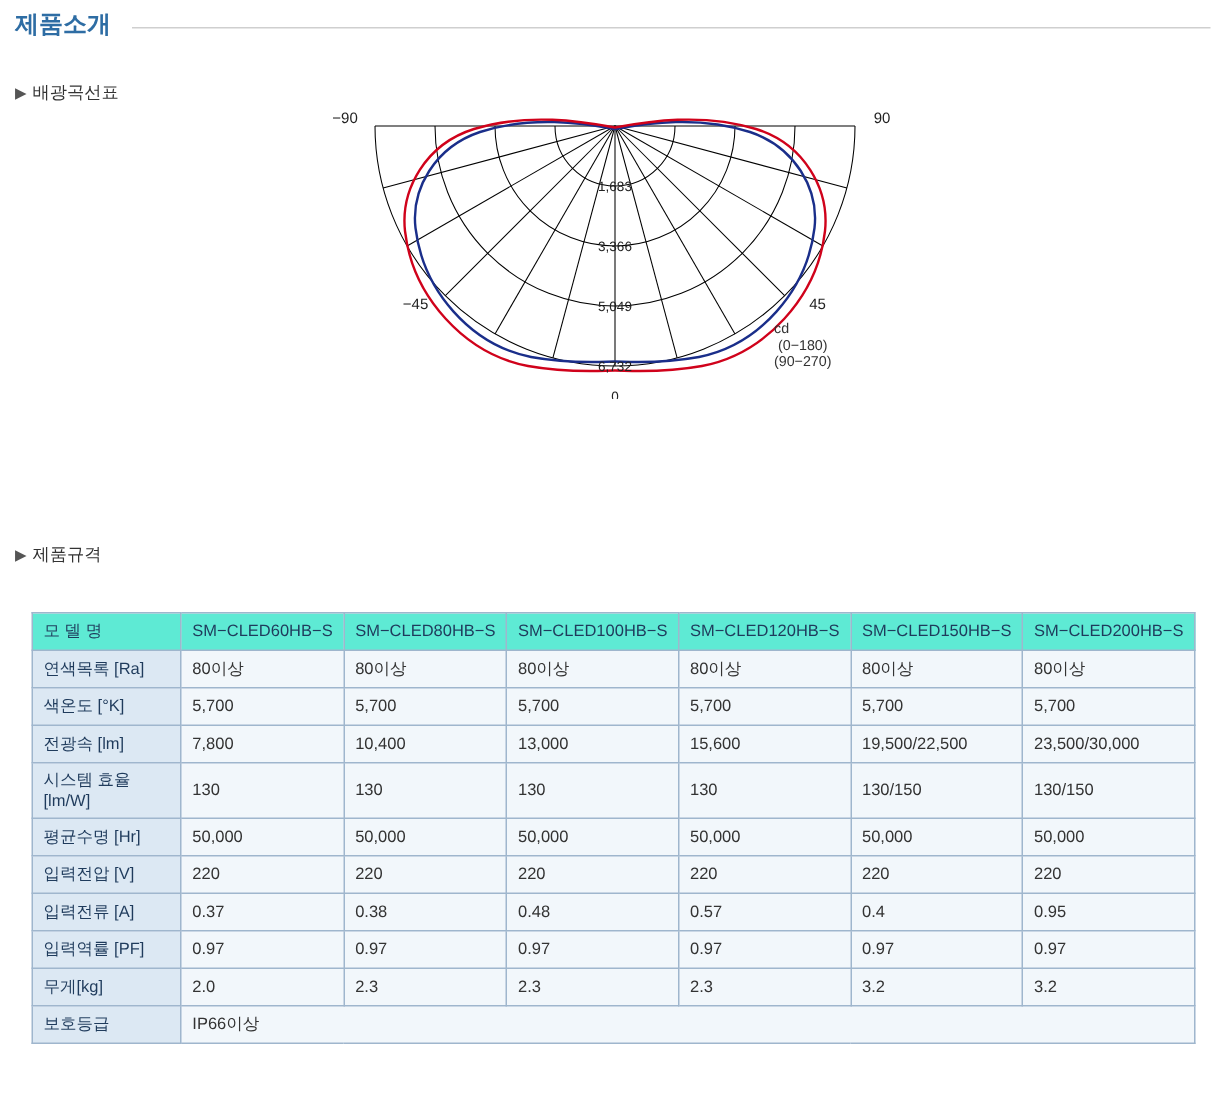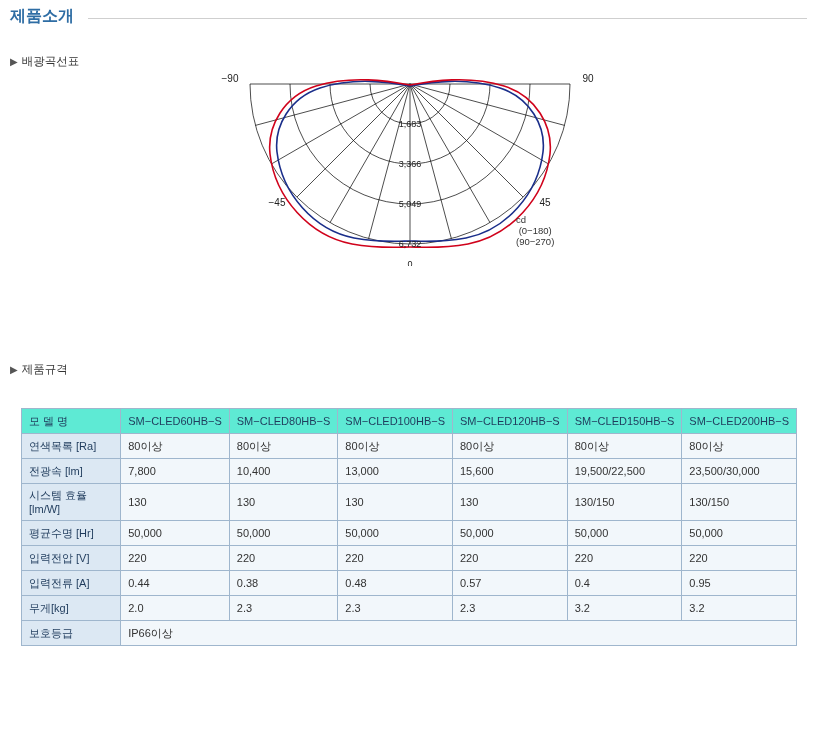--- a/index.html
+++ b/index.html
@@ -223,20 +223,29 @@
       <tr>
         <th>연색목록 [Ra]</th>
         <td>80이상</td>
         <td>80이상</td>
         <td>80이상</td>
         <td>80이상</td>
         <td>80이상</td>
         <td>80이상</td>
       </tr>
       <tr>
+        <th>색온도 [°K]</th>
+        <td>5,700</td>
+        <td>5,700</td>
+        <td>5,700</td>
+        <td>5,700</td>
+        <td>5,700</td>
+        <td>5,700</td>
+      </tr>
+      <tr>
         <th>전광속 [lm]</th>
         <td>7,800</td>
         <td>10,400</td>
         <td>13,000</td>
         <td>15,600</td>
         <td>19,500/22,500</td>
         <td>23,500/30,000</td>
       </tr>
       <tr class="row-tall">
         <th><span>시스템 효율</span><br><span>[lm/W]</span></th>
@@ -260,26 +269,35 @@
         <th>입력전압 [V]</th>
         <td>220</td>
         <td>220</td>
         <td>220</td>
         <td>220</td>
         <td>220</td>
         <td>220</td>
       </tr>
       <tr>
         <th>입력전류 [A]</th>
-        <td>0.44</td>
+        <td>0.37</td>
         <td>0.38</td>
         <td>0.48</td>
         <td>0.57</td>
         <td>0.4</td>
         <td>0.95</td>
+      </tr>
+      <tr>
+        <th>입력역률 [PF]</th>
+        <td>0.97</td>
+        <td>0.97</td>
+        <td>0.97</td>
+        <td>0.97</td>
+        <td>0.97</td>
+        <td>0.97</td>
       </tr>
       <tr>
         <th>무게[kg]</th>
         <td>2.0</td>
         <td>2.3</td>
         <td>2.3</td>
         <td>2.3</td>
         <td>3.2</td>
         <td>3.2</td>
       </tr>

